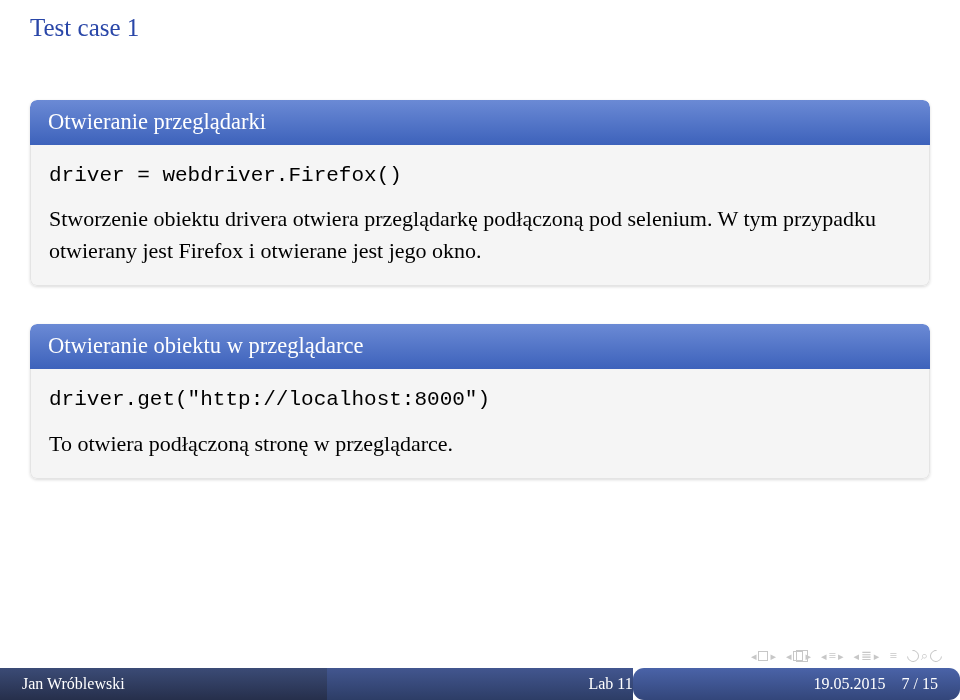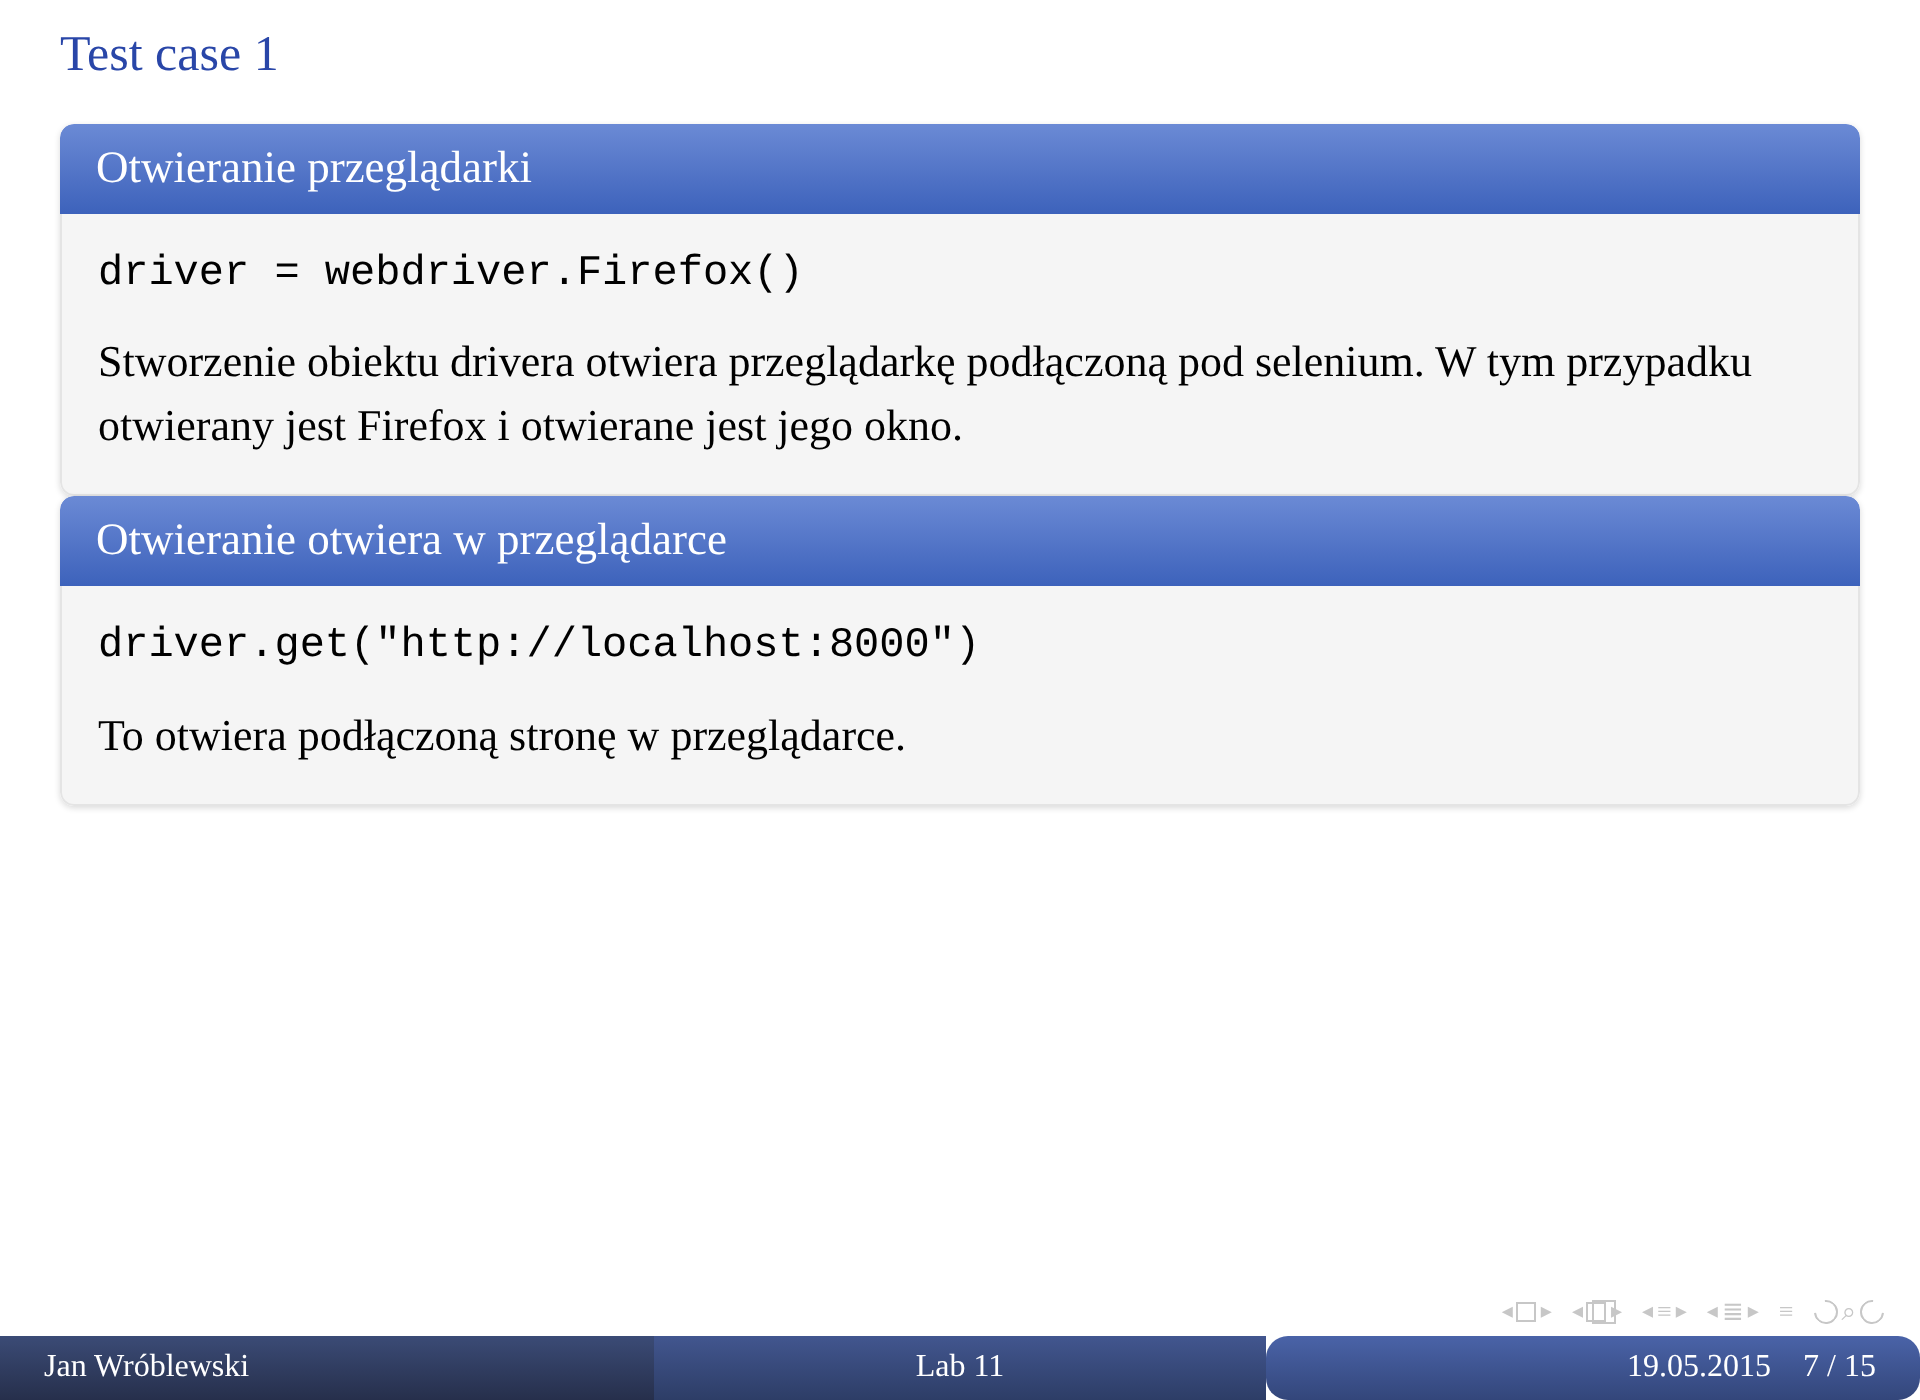--- a/index.html
+++ b/index.html
@@ -23,20 +23,21 @@
     font-size: 25px;
     font-weight: normal;
     padding: 14px 30px 0 30px;
   }
   .content {
     padding: 20px 30px 0 30px;
   }
   .block {
     border-radius: 7px;
     overflow: hidden;
+    margin-top: 38px;
     box-shadow: 0 1px 3px rgba(0,0,0,0.15);
     background: #fff;
   }
   .block-title {
     background: linear-gradient(#6b8ad5, #3d62bb);
     color: #fff;
     font-size: 22.5px;
     padding: 9px 18px 10px 18px;
     border-top-left-radius: 7px;
     border-top-right-radius: 7px;
@@ -74,21 +75,21 @@
     background: linear-gradient(#3b4b76, #262f4b);
     display: flex;
     align-items: center;
     padding-left: 22px;
   }
   .foot-mid {
     flex: 1;
     background: linear-gradient(#42568f, #2d3d66);
     display: flex;
     align-items: center;
-    justify-content: center;
+    justify-content: flex-end;
   }
   .foot-right {
     flex: 1;
     background: linear-gradient(#4a63a8, #33467a);
     display: flex;
     align-items: center;
     justify-content: flex-end;
     padding-right: 22px;
     gap: 16px;
     border-radius: 11px;
@@ -152,21 +153,21 @@
 
     <div class="block">
       <div class="block-title">Otwieranie przeglądarki</div>
       <div class="block-body">
         <span class="code">driver = webdriver.Firefox()</span>
         <div class="para">Stworzenie obiektu drivera otwiera przeglądarkę podłączoną pod selenium. W tym przypadku otwierany jest Firefox i otwierane jest jego okno.</div>
       </div>
     </div>
 
     <div class="block">
-      <div class="block-title">Otwieranie otwiera w przeglądarce</div>
+      <div class="block-title">Otwieranie obiektu w przeglądarce</div>
       <div class="block-body">
         <span class="code">driver.get("http://localhost:8000")</span>
         <div class="para">To otwiera podłączoną stronę w przeglądarce.</div>
       </div>
     </div>
 
   </div>
 
   <div class="navsym">
     <span class="navgroup">

